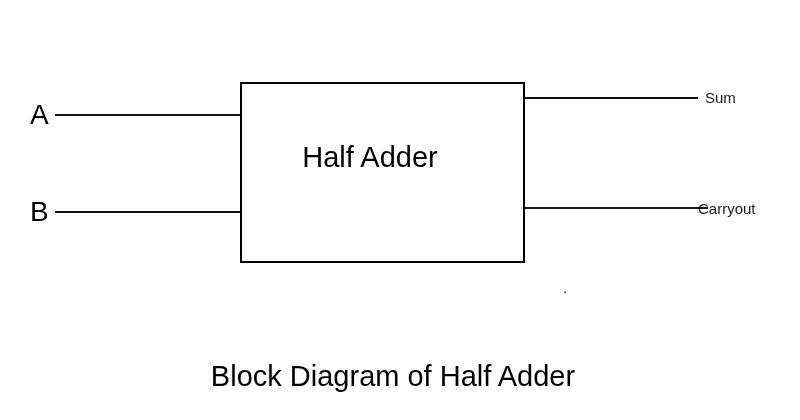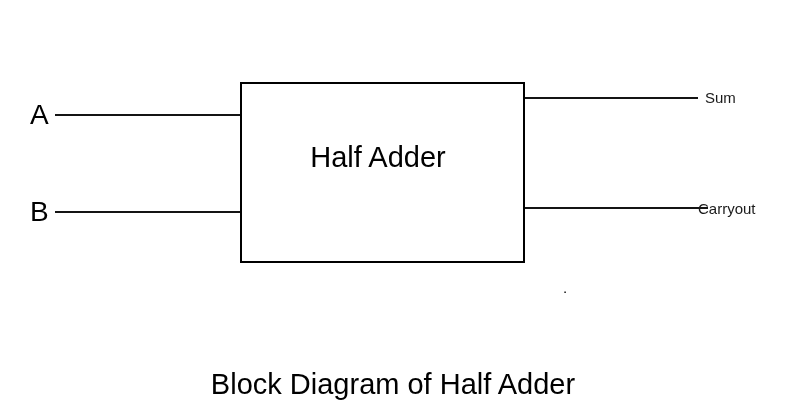--- a/index.html
+++ b/index.html
@@ -55,21 +55,21 @@
     left: 240px;
     top: 82px;
     width: 285px;
     height: 181px;
     border: 2px solid #000000;
     box-sizing: border-box;
     background: #ffffff;
   }
   #block-label {
     position: absolute;
-    left: 232px;
+    left: 224px;
     top: 141px;
     width: 292px;
     text-align: center;
     font-size: 29px;
     line-height: 33px;
     color: #000000;
   }
 
   
   #stray-mark {
@@ -84,21 +84,20 @@
   
   #caption {
     position: absolute;
     left: 0;
     top: 359px;
     width: 786px;
     text-align: center;
     font-size: 29px;
     line-height: 34px;
     color: #000000;
-    margin-top: 8px;
   }
 </style>
 </head>
 <body>
 
 <div id="canvas">
 
   <span id="label-a" class="port-label-left">A</span>
   <div id="wire-a" class="wire"></div>
 

